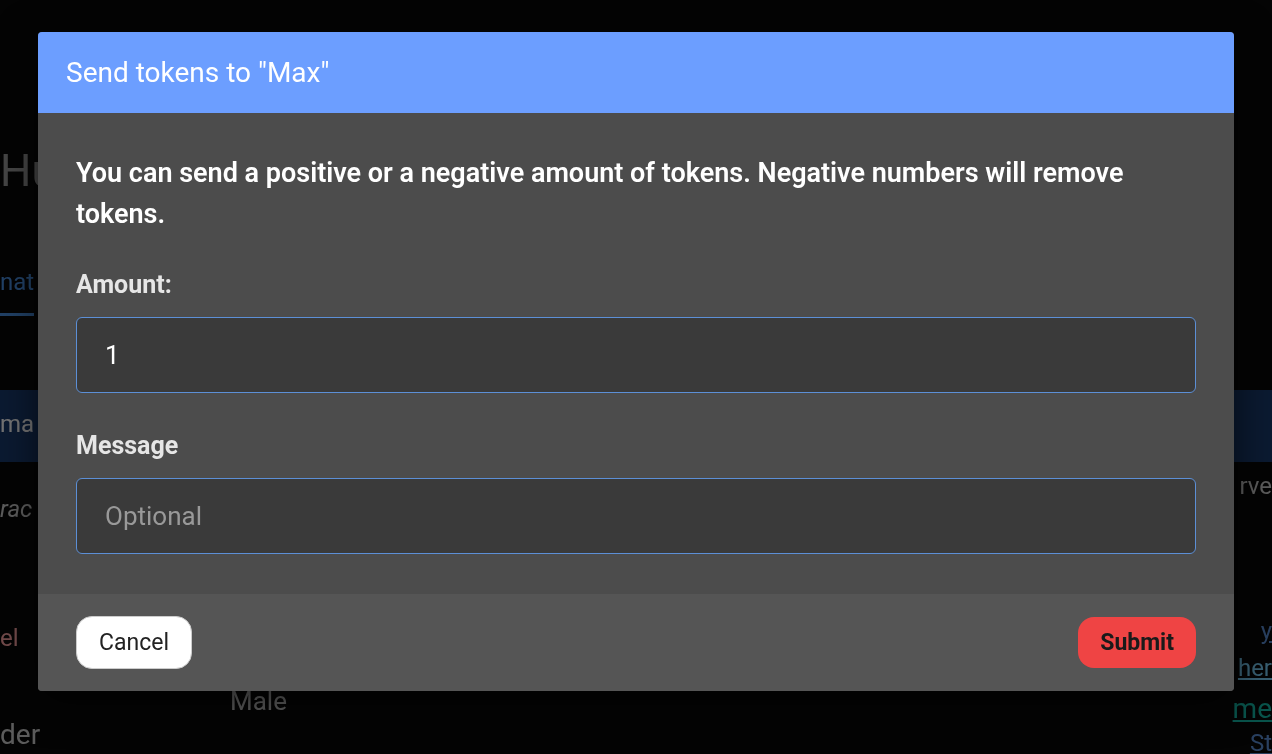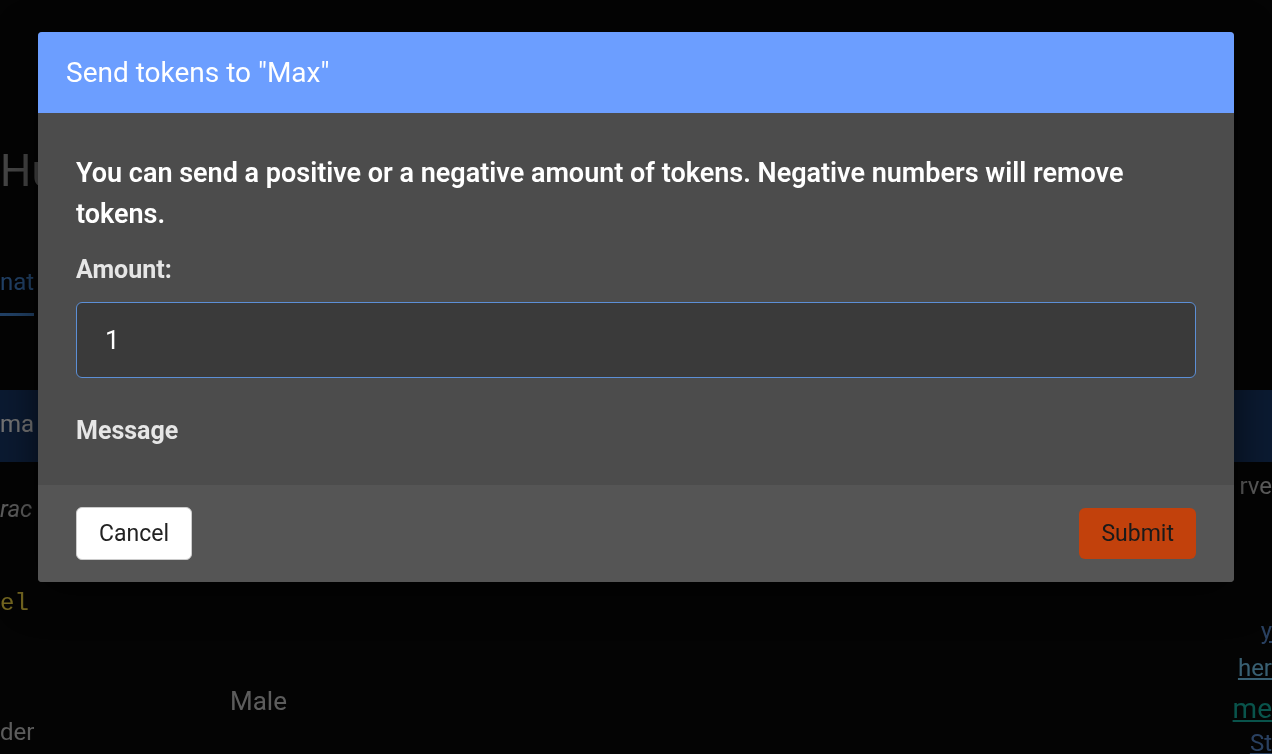--- a/index.html
+++ b/index.html
@@ -60,30 +60,29 @@
       position: absolute;
       left: 0;
       top: 495px;
       font-size: 24px;
       color: #ccc;
       font-style: italic;
     }
     .bg-label-2 {
       position: absolute;
       left: 0;
-      top: 590px;
-      font-size: 24px;
-      color: #fde047;
-      font-family: Liberation Mono, monospace;
+      top: 624px;
+      font-size: 24px;
+      color: #fca5a5;
     }
     .bg-label-3 {
       position: absolute;
       left: 0;
       top: 718px;
-      font-size: 24px;
+      font-size: 28px;
       color: #ccc;
     }
     .bg-value-male {
       position: absolute;
       left: 230px;
       top: 686px;
       font-size: 26px;
       color: #ccc;
     }
     .bg-link-right-1 {
@@ -153,21 +152,21 @@
       font-weight: 400;
     }
     .modal-body {
       padding: 40px 38px 20px 38px;
     }
     .description {
       color: #ffffff;
       font-size: 27px;
       line-height: 1.5;
       font-weight: 600;
-      margin-bottom: 21px;
+      margin-bottom: 36px;
     }
     .form-label {
       color: #e6e6e6;
       font-size: 25px;
       font-weight: 700;
       margin-bottom: 18px;
       display: block;
     }
     .form-input {
       width: 100%;
@@ -192,34 +191,34 @@
     .modal-footer {
       background: #555555;
       padding: 22px 38px;
       display: flex;
       justify-content: space-between;
       align-items: center;
     }
     .btn {
       font-size: 23px;
       padding: 12px 22px;
-      border-radius: 6px;
+      border-radius: 16px;
       border: none;
       cursor: pointer;
       font-family: inherit;
     }
     .btn-cancel {
       background: #ffffff;
       color: #222;
       border: 1px solid #ccc;
     }
     .btn-submit {
-      background: #c2410c;
+      background: #ef4444;
       color: #1a1a1a;
-      font-weight: 400;
+      font-weight: 700;
     }
   </style>
 </head>
 <body>
 
 <div class="background-page">
   <div class="bg-title">Hu</div>
   <div class="bg-tab">nat</div>
   <div class="bg-row-active"></div>
   <div class="bg-row-active-text">ma</div>
@@ -241,19 +240,20 @@
     <div class="modal-title">Send tokens to "Max"</div>
   </div>
   <div class="modal-body">
     <div class="description">You can send a positive or a negative amount of tokens. Negative numbers will remove tokens.</div>
     <div class="form-group-1">
       <label class="form-label">Amount:</label>
       <input type="text" class="form-input" value="1" style="">
     </div>
     <div class="form-group-2">
       <label class="form-label">Message</label>
+      <input type="text" class="form-input" placeholder="Optional" style="">
     </div>
   </div>
   <div class="modal-footer">
     <button class="btn btn-cancel">Cancel</button>
     <button class="btn btn-submit">Submit</button>
   </div>
 </div>
 
 </body></html>

